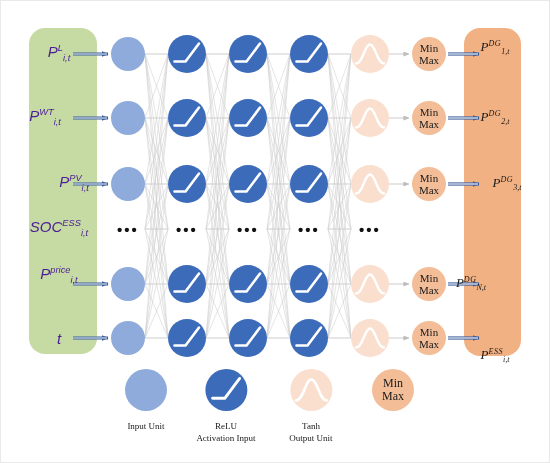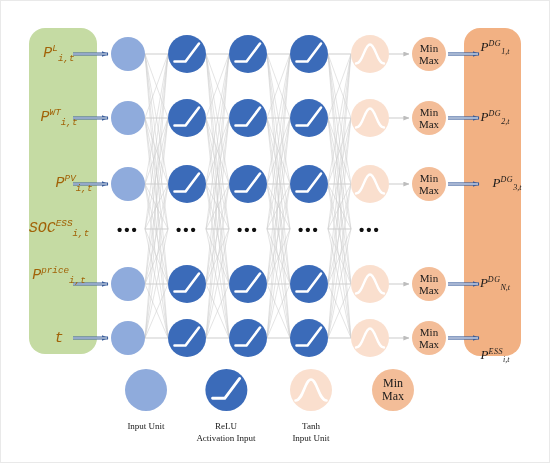--- a/index.html
+++ b/index.html
@@ -23,22 +23,22 @@
     background:#c5dba3;border-radius:16px;
   }
   #output-panel{
     left:463px;top:27px;width:57px;height:328px;
     background:#f2b183;border-radius:16px;
   }
   
   #wires{position:absolute;left:0;top:0;width:550px;height:463px;}
   
   .ilabel{
-    position:absolute;color:#a16207;
-    font-family:Liberation Mono, monospace;
+    position:absolute;color:#4c1d95;
+    font-family:Liberation Sans, sans-serif;
     font-style:italic;font-size:15px;
     white-space:nowrap;line-height:1;
     transform:translate(-50%,-50%);
   }
   .olabel{
     position:absolute;color:#1a1a1a;
     font-family:"Liberation Serif", serif;
     font-style:italic;font-size:13px;
     white-space:nowrap;line-height:1;
     transform:translate(-50%,-50%);
@@ -403,50 +403,50 @@
         <span>Min</span>
         <span>Max</span>
       </div>
       <div class="node node-mm" style="left: 428px; top: 337px; width: 34px; height: 34px;">
         <span>Min</span>
         <span>Max</span>
       </div>
     </div>
   <div id="labels-layer">
       <div class="ilabel" style="left: 58px; top: 53px;"><i>P</i><sup>L</sup><sub>i,t</sub></div>
-      <div class="ilabel" style="left: 58px; top: 117px;"><i>P</i><sup>WT</sup><sub>i,t</sub></div>
+      <div class="ilabel" style="left: 44px; top: 117px;"><i>P</i><sup>WT</sup><sub>i,t</sub></div>
       <div class="ilabel" style="left: 73px; top: 183px;"><i>P</i><sup>PV</sup><sub>i,t</sub></div>
       <div class="ilabel" style="left: 58px; top: 228px;"><i>SOC</i><sup>ESS</sup><sub>i,t</sub></div>
       <div class="ilabel" style="left: 58px; top: 275px;"><i>P</i><sup>price</sup><sub>i,t</sub></div>
       <div class="ilabel" style="left: 58px; top: 337px;"><i>t</i></div>
       <div class="olabel" style="left: 494px; top: 47px;"><i>P</i><sup>DG</sup><sub>1,t</sub></div>
       <div class="olabel" style="left: 494px; top: 117px;"><i>P</i><sup>DG</sup><sub>2,t</sub></div>
       <div class="olabel" style="left: 506px; top: 183px;"><i>P</i><sup>DG</sup><sub>3,t</sub></div>
-      <div class="olabel" style="left: 494px; top: 283px;"><i>P</i><sup>DG</sup><sub>N,t</sub></div>
+      <div class="olabel" style="left: 470px; top: 283px;"><i>P</i><sup>DG</sup><sub>N,t</sub></div>
       <div class="olabel" style="left: 494px; top: 355px;"><i>P</i><sup>ESS</sup><sub>i,t</sub></div>
     </div>
 
   <div id="legend-layer">
       <div class="legend-item" style="left: 145px; top: 368px;">
         <div class="legend-swatch" style="background: rgb(143, 171, 220);"></div>
         <div class="legend-caption">Input Unit</div>
       </div>
       <div class="legend-item" style="left: 225px; top: 368px;">
         <div class="legend-swatch" style="background: rgb(59, 107, 185);"><svg viewBox="0 0 38 38">
             <path d="M6.5 26.5 L17.5 26.5 L31 8.5" fill="none" stroke="#ffffff" stroke-width="2.6" stroke-linecap="round" stroke-linejoin="round"></path>
           </svg></div>
         <div class="legend-caption">ReLU
 Activation Input</div>
       </div>
       <div class="legend-item" style="left: 310px; top: 368px;">
         <div class="legend-swatch" style="background: rgb(250, 223, 206);"><svg viewBox="0 0 38 38">
             <path d="M5 28.5 C12 28.5, 13.5 9.5, 19 9.5 C24.5 9.5, 26 28.5, 33 28.5" fill="none" stroke="#ffffff" stroke-width="2.4" stroke-linecap="round"></path>
           </svg></div>
         <div class="legend-caption">Tanh
-Input Unit</div>
+Output Unit</div>
       </div>
       <div class="legend-item" style="left: 392px; top: 368px;">
         <div class="legend-swatch mm" style="background: rgb(243, 189, 152);">
           <span>Min</span>
           <span>Max</span>
         </div>
       </div>
     </div>
 
 </div>

